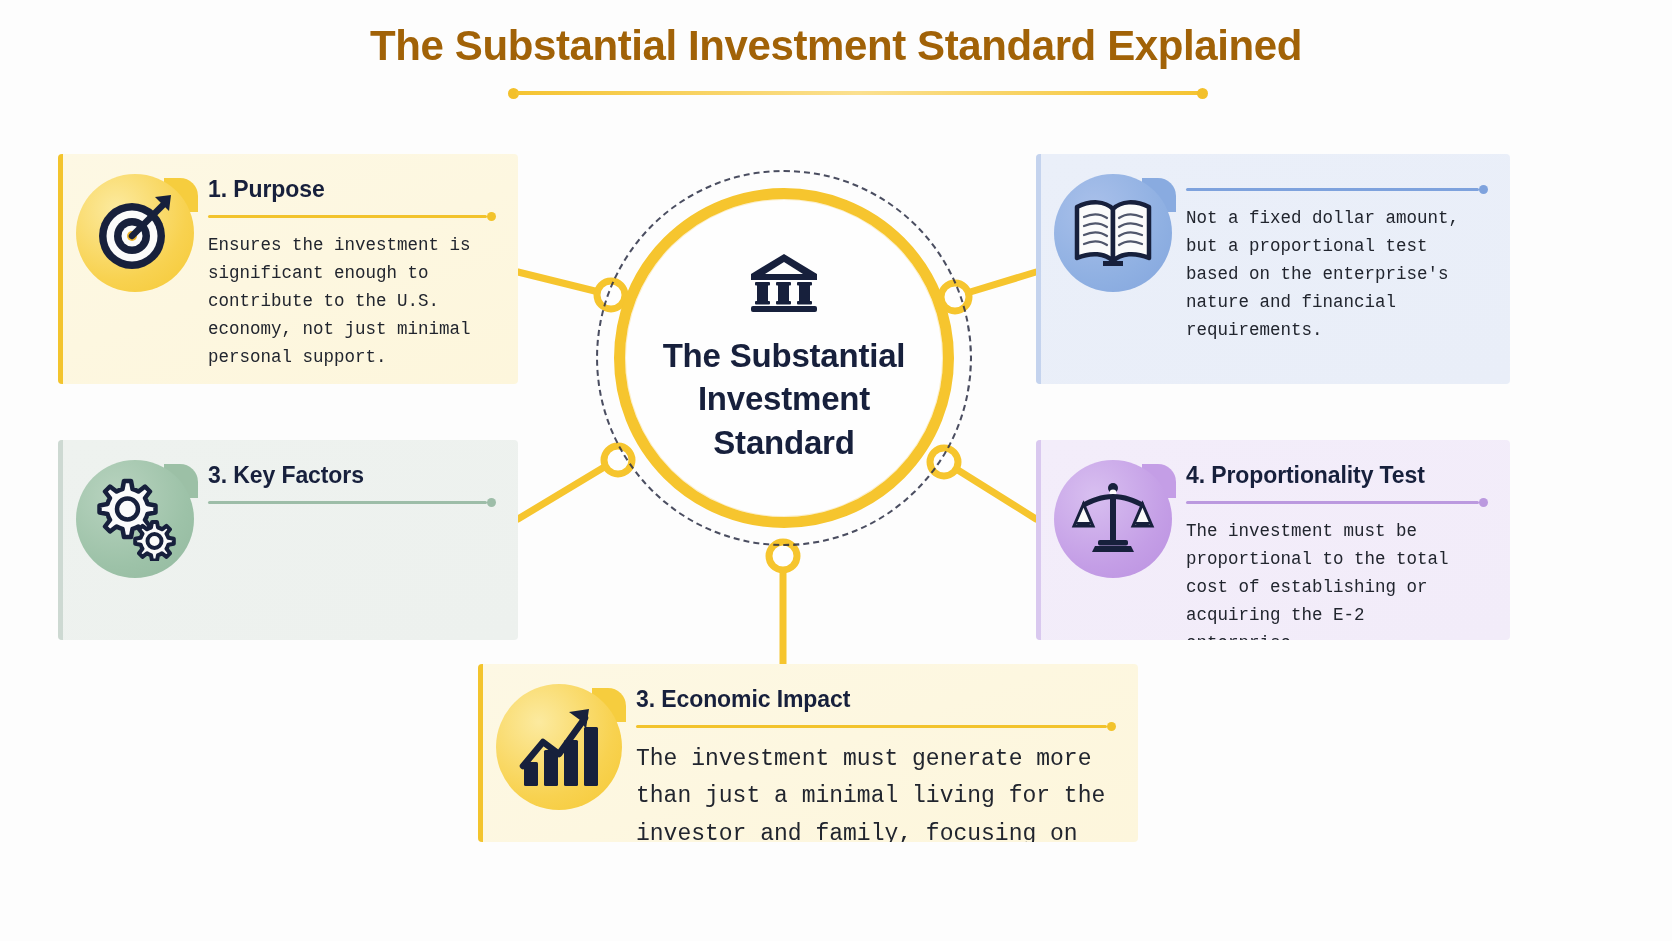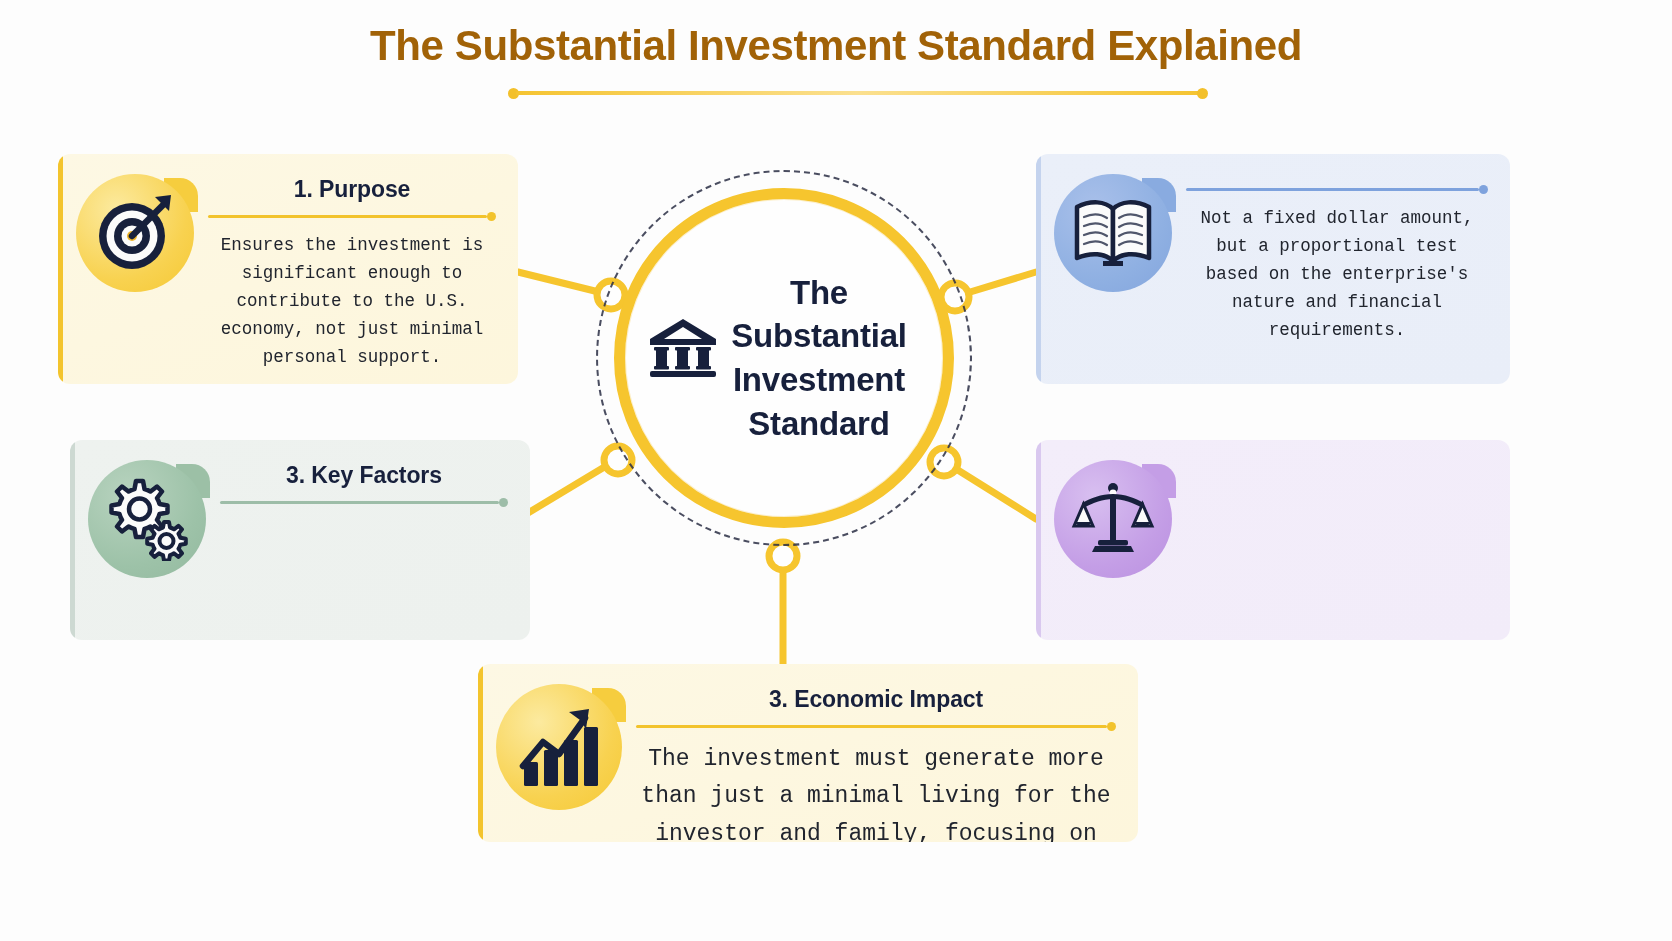--- a/index.html
+++ b/index.html
@@ -48,37 +48,36 @@
   .hub-ring {
     position: absolute; left: 18px; top: 18px; width: 340px; height: 340px;
     border-radius: 50%;
     border: 11px solid #f6c52e;
     background: #fefefe;
     box-shadow: 0 0 0 1px rgba(246,197,46,.25) inset;
   }
   .hub-inner {
     position: absolute; left: 18px; top: 18px; width: 340px; height: 340px;
     border-radius: 50%;
-    display: flex; flex-direction: row; align-items: center; justify-content: center;
+    display: flex; flex-direction: column; align-items: center; justify-content: center;
     padding: 0 34px;
   }
   .hub-icon { margin-bottom: 16px; }
   .hub-title {
     font-size: 33px; font-weight: bold; line-height: 1.32;
     color: #17203c; text-align: center; letter-spacing: -0.2px;
   }
 
   
   .card {
     position: absolute;
-    border-radius: 12px;
+    border-radius: 4px;
     display: flex;
     padding: 20px 22px 20px 18px;
     overflow: hidden;
-    text-align: center;
   }
   .card .edge {
     position: absolute; left: 0; top: 0; bottom: 0; width: 5px;
   }
   .icon-wrap {
     position: relative;
     flex: 0 0 auto;
     width: 118px; height: 118px;
     margin-right: 14px;
   }
@@ -100,21 +99,21 @@
   .rule { position: relative; height: 9px; margin: 9px 0 10px 0; }
   .rule .line { position: absolute; left: 0; right: 9px; top: 3px; height: 3px; border-radius: 2px; }
   .rule .dot { position: absolute; right: 0; top: 0; width: 9px; height: 9px; border-radius: 50%; }
   .card-text {
     font-size: 17.5px; line-height: 1.60; color: #21252e; font-family: Liberation Mono, monospace;
   }
 
   
   #card-purpose        { left: 58px;   top: 154px; width: 460px; height: 230px; }
   #card-definition     { left: 1036px; top: 154px; width: 474px; height: 230px; }
-  #card-keyfactors     { left: 70px;   top: 440px; width: 460px; height: 200px; }
+  #card-keyfactors     { left: 58px;   top: 440px; width: 460px; height: 200px; }
   #card-proportionality{ left: 1036px; top: 440px; width: 474px; height: 200px; }
   #card-economic       { left: 478px;  top: 664px; width: 660px; height: 178px; }
 
   #card-economic .icon-wrap { width: 126px; height: 126px; }
   #card-economic .icon-disc { width: 126px; height: 126px; }
   #card-economic .card-text { font-size: 23px; line-height: 1.62; }
 
   
   .t-yellow  { background: linear-gradient(160deg,#fdf8e4 0%, #fdf6dc 100%); }
   .t-yellow  .edge { background: #f3c42d; }
@@ -296,20 +295,28 @@
           </g>
           <g stroke="#17203c" stroke-width="3" fill="none">
             <path d="M12.5 27 L3 49 h19 Z" fill="#fbfbfb"></path>
             <path d="M71.5 27 L62 49 h19 Z" fill="#fbfbfb"></path>
           </g>
           <path d="M3.6 45 h17.8 a10.5 10.5 0 0 1-17.8 0 Z" fill="#17203c"></path>
           <path d="M62.6 45 h17.8 a10.5 10.5 0 0 1-17.8 0 Z" fill="#17203c"></path>
         </svg>
       </div>
     </div>
+    <div class="card-body">
+      <div class="card-head">4. Proportionality Test</div>
+      <div class="rule">
+        <div class="line"></div>
+        <div class="dot"></div>
+      </div>
+      <div class="card-text">The investment must be proportional to the total cost of establishing or acquiring the E-2 enterprise.</div>
+    </div>
   </div>
 
   <div class="card t-yellow" id="card-economic">
     <div class="edge"></div>
     <div class="icon-wrap">
       <div class="icon-leaf"></div>
       <div class="icon-disc">
         <svg width="88" height="86" viewBox="0 0 88 86">
           <g fill="#17203c">
             <rect x="9" y="58" width="14" height="24" rx="1.5"></rect>

